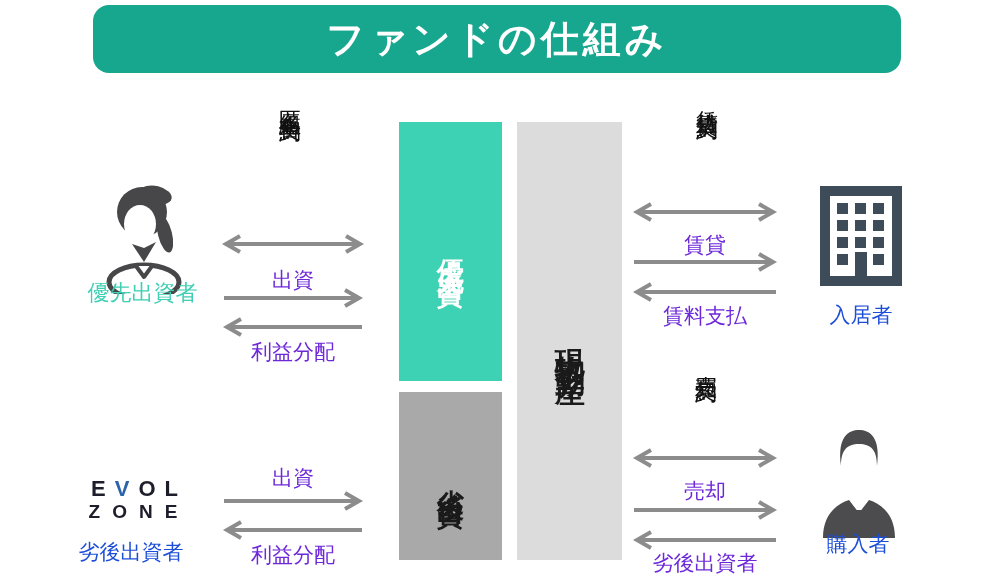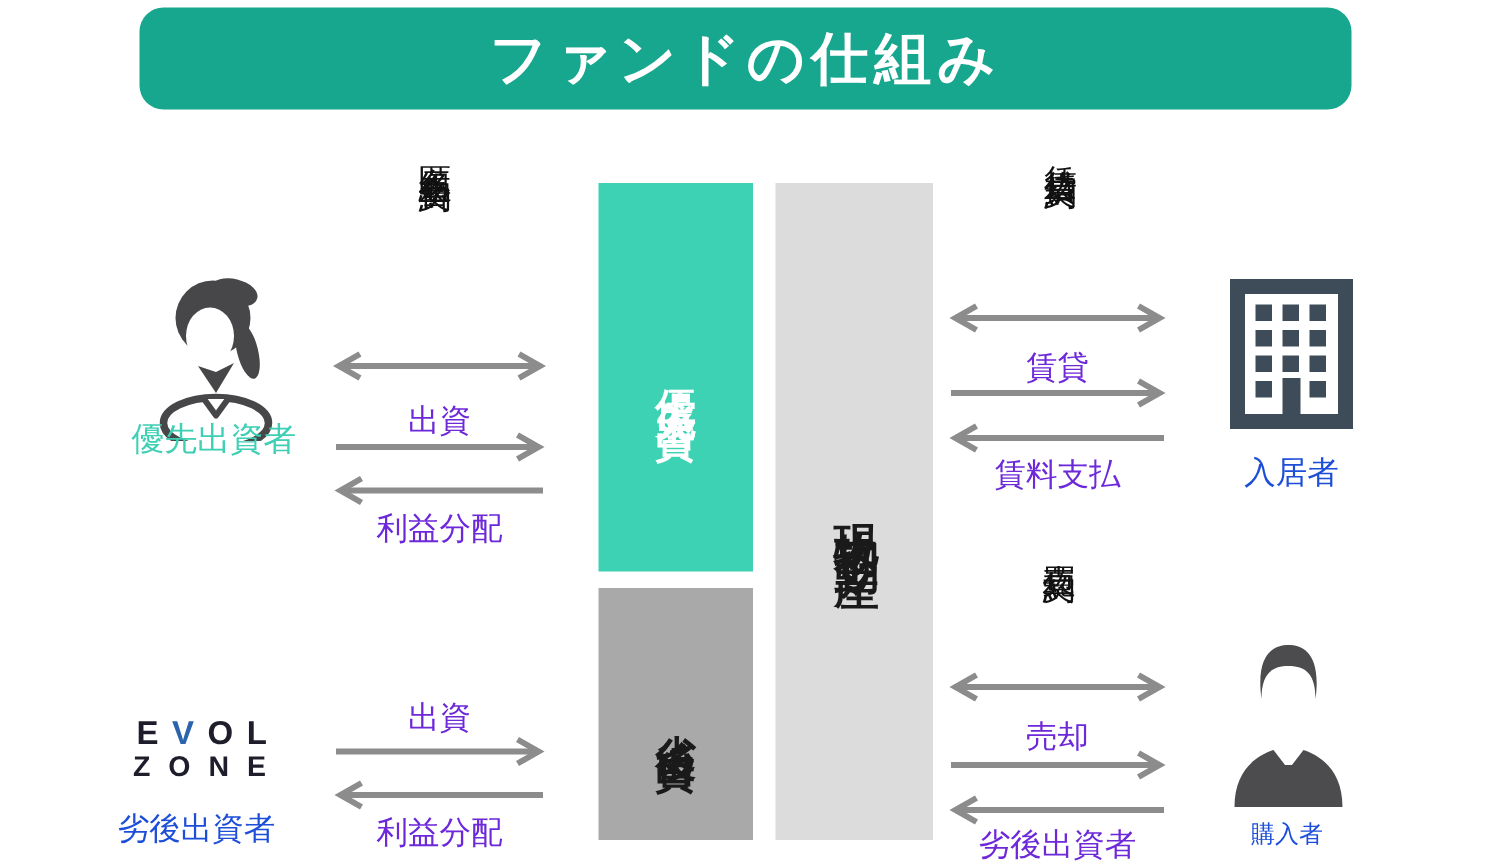--- a/index.html
+++ b/index.html
@@ -208,15 +208,15 @@
 
   <div class="abs" style="left:817px; top:424px;">
     <svg width="84" height="114" viewBox="0 0 84 114">
       <path d="M6,114 C6,90 20,80 32,76 L42,89 L52,76 C64,80 78,90 78,114 Z" fill="#4c4c4f"></path>
       <polygon points="32,74 42,88 52,74" fill="#ffffff"></polygon>
       <polygon points="38,86 46,86 43,102 41,102" fill="#4c4c4f"></polygon>
       <ellipse cx="42" cy="40" rx="17" ry="21" fill="#ffffff"></ellipse>
       <path d="M24,42 C20,12 32,6 42,6 C52,6 64,12 60,42 C60,26 54,20 42,20 C30,20 24,26 24,42 Z" fill="#4c4c4f"></path>
     </svg>
   </div>
-  <div class="abs entity-label" style="left:812px; top:546px; width:92px; font-size:16px;">購入者</div>
+  <div class="abs entity-label" style="left:812px; top:530px; width:92px; font-size:21px;">購入者</div>
 
 </div>
 
 </body></html>

